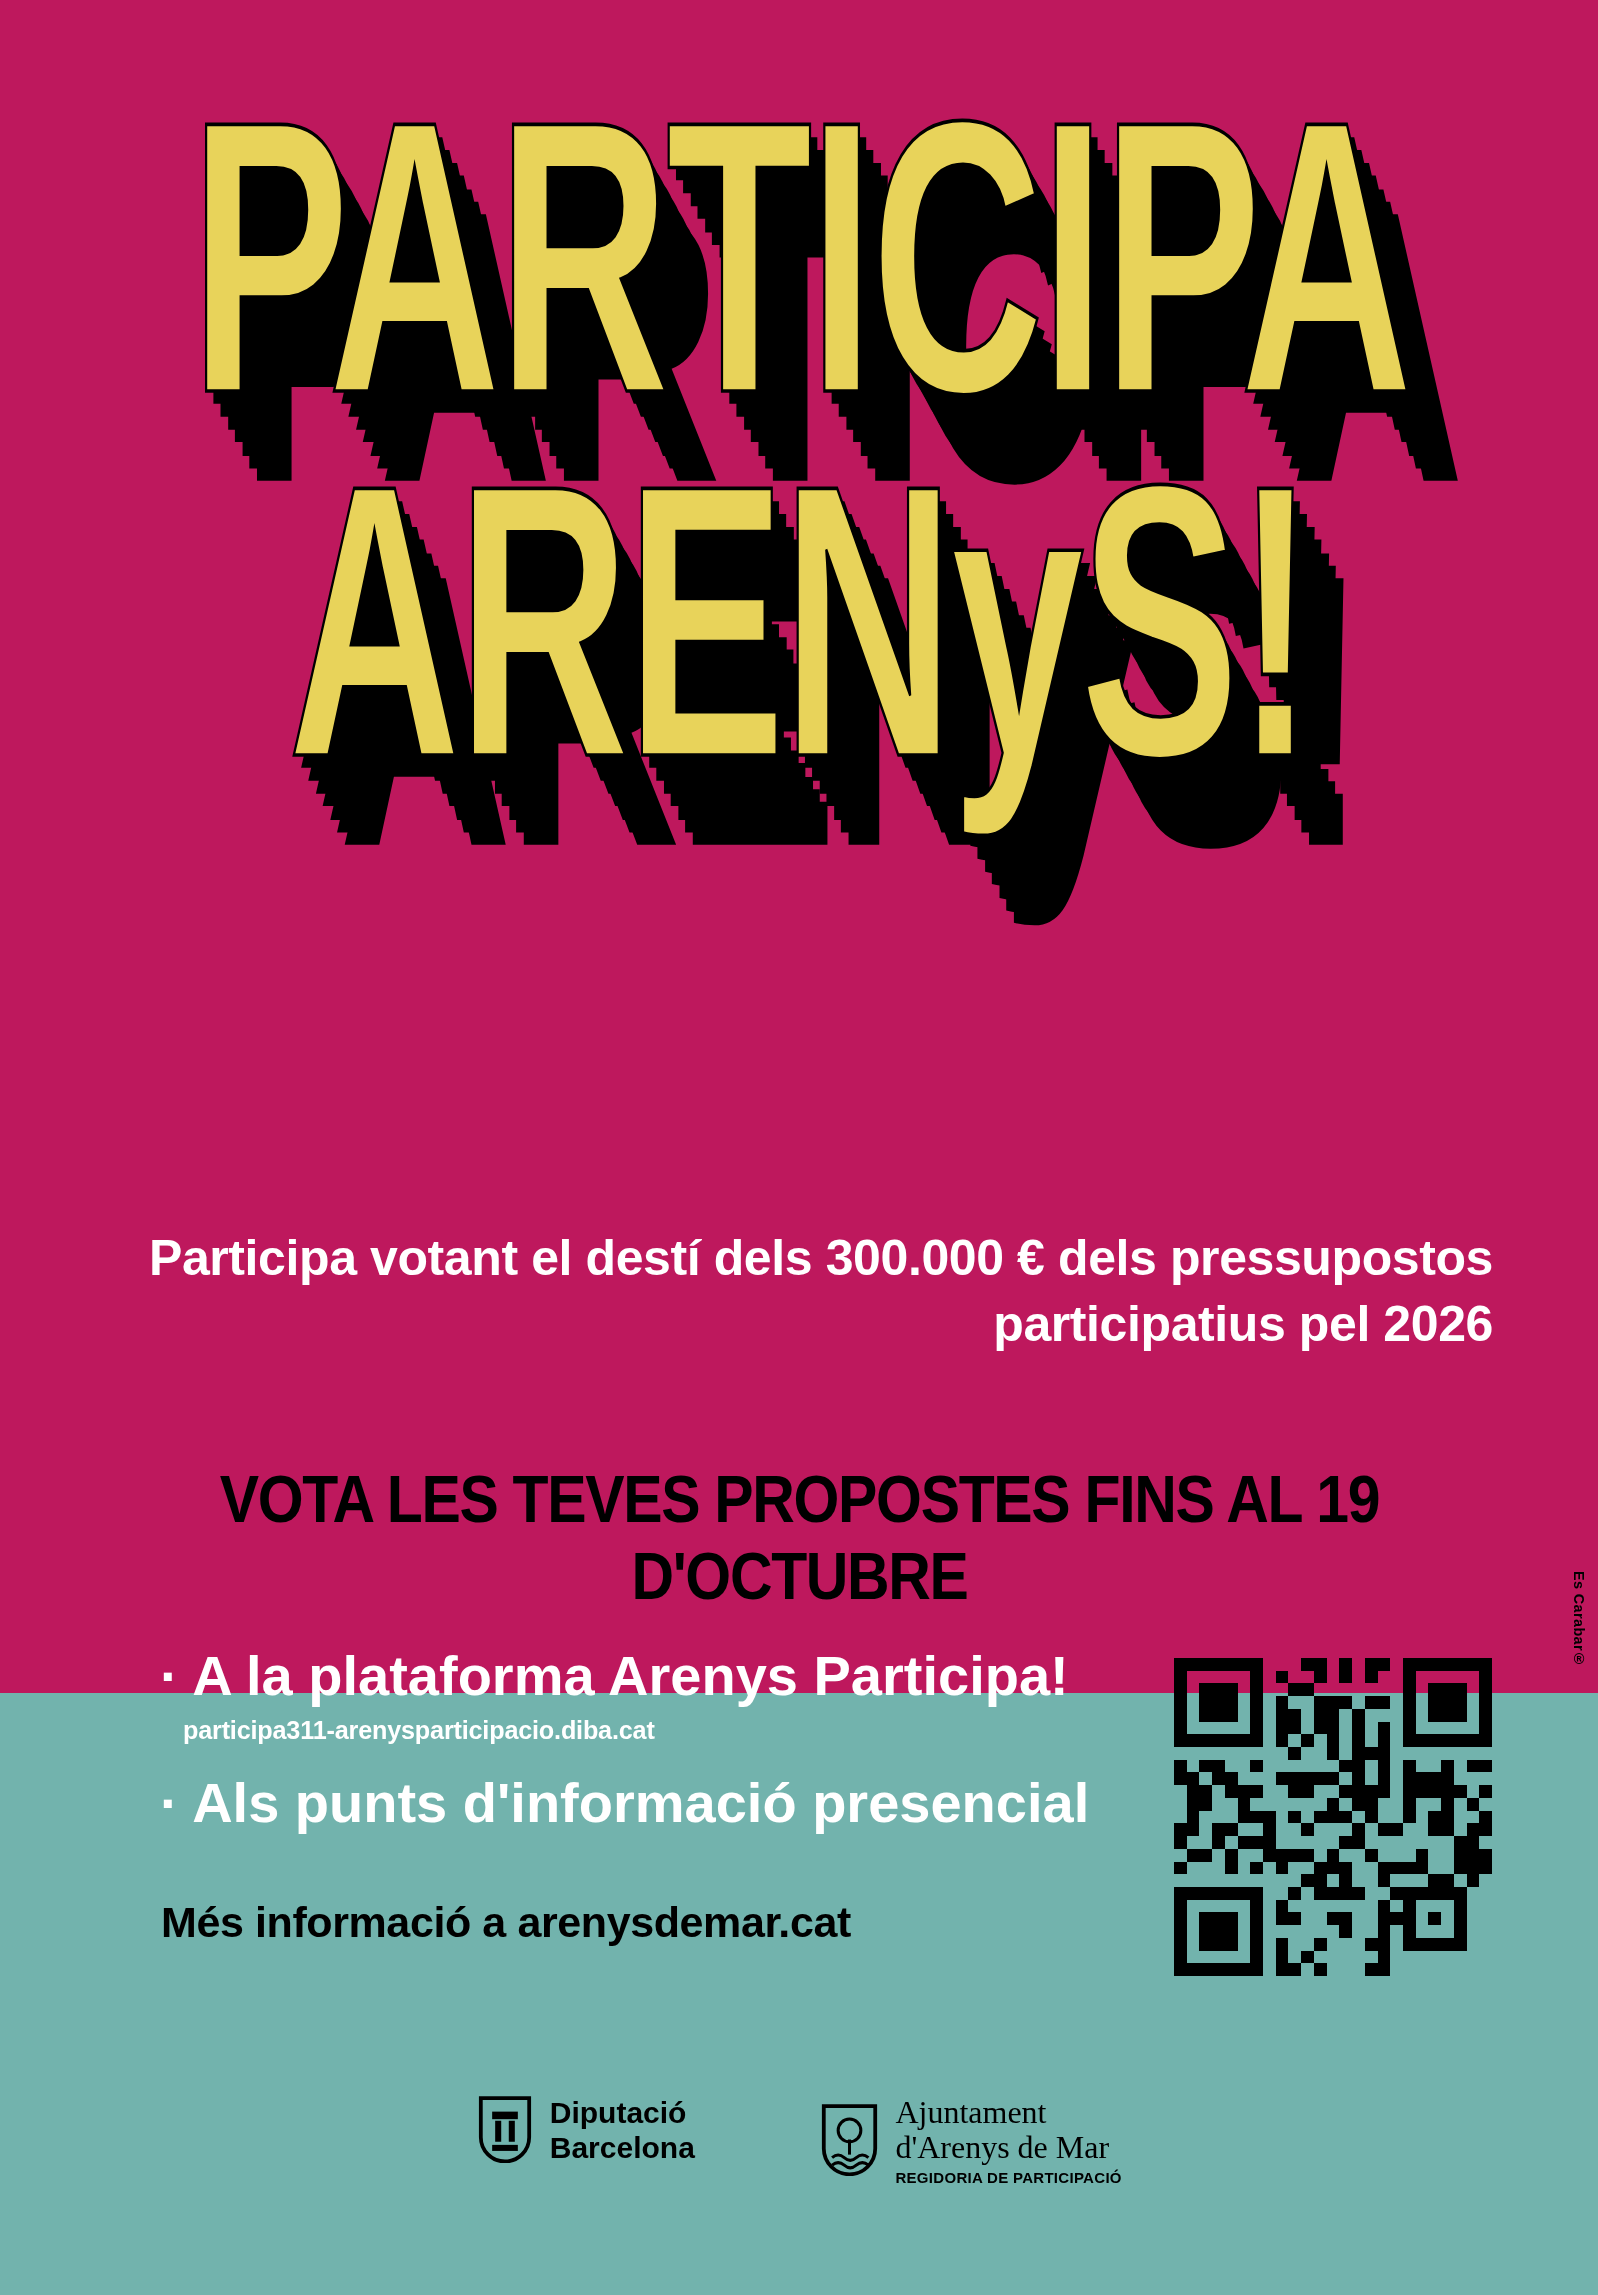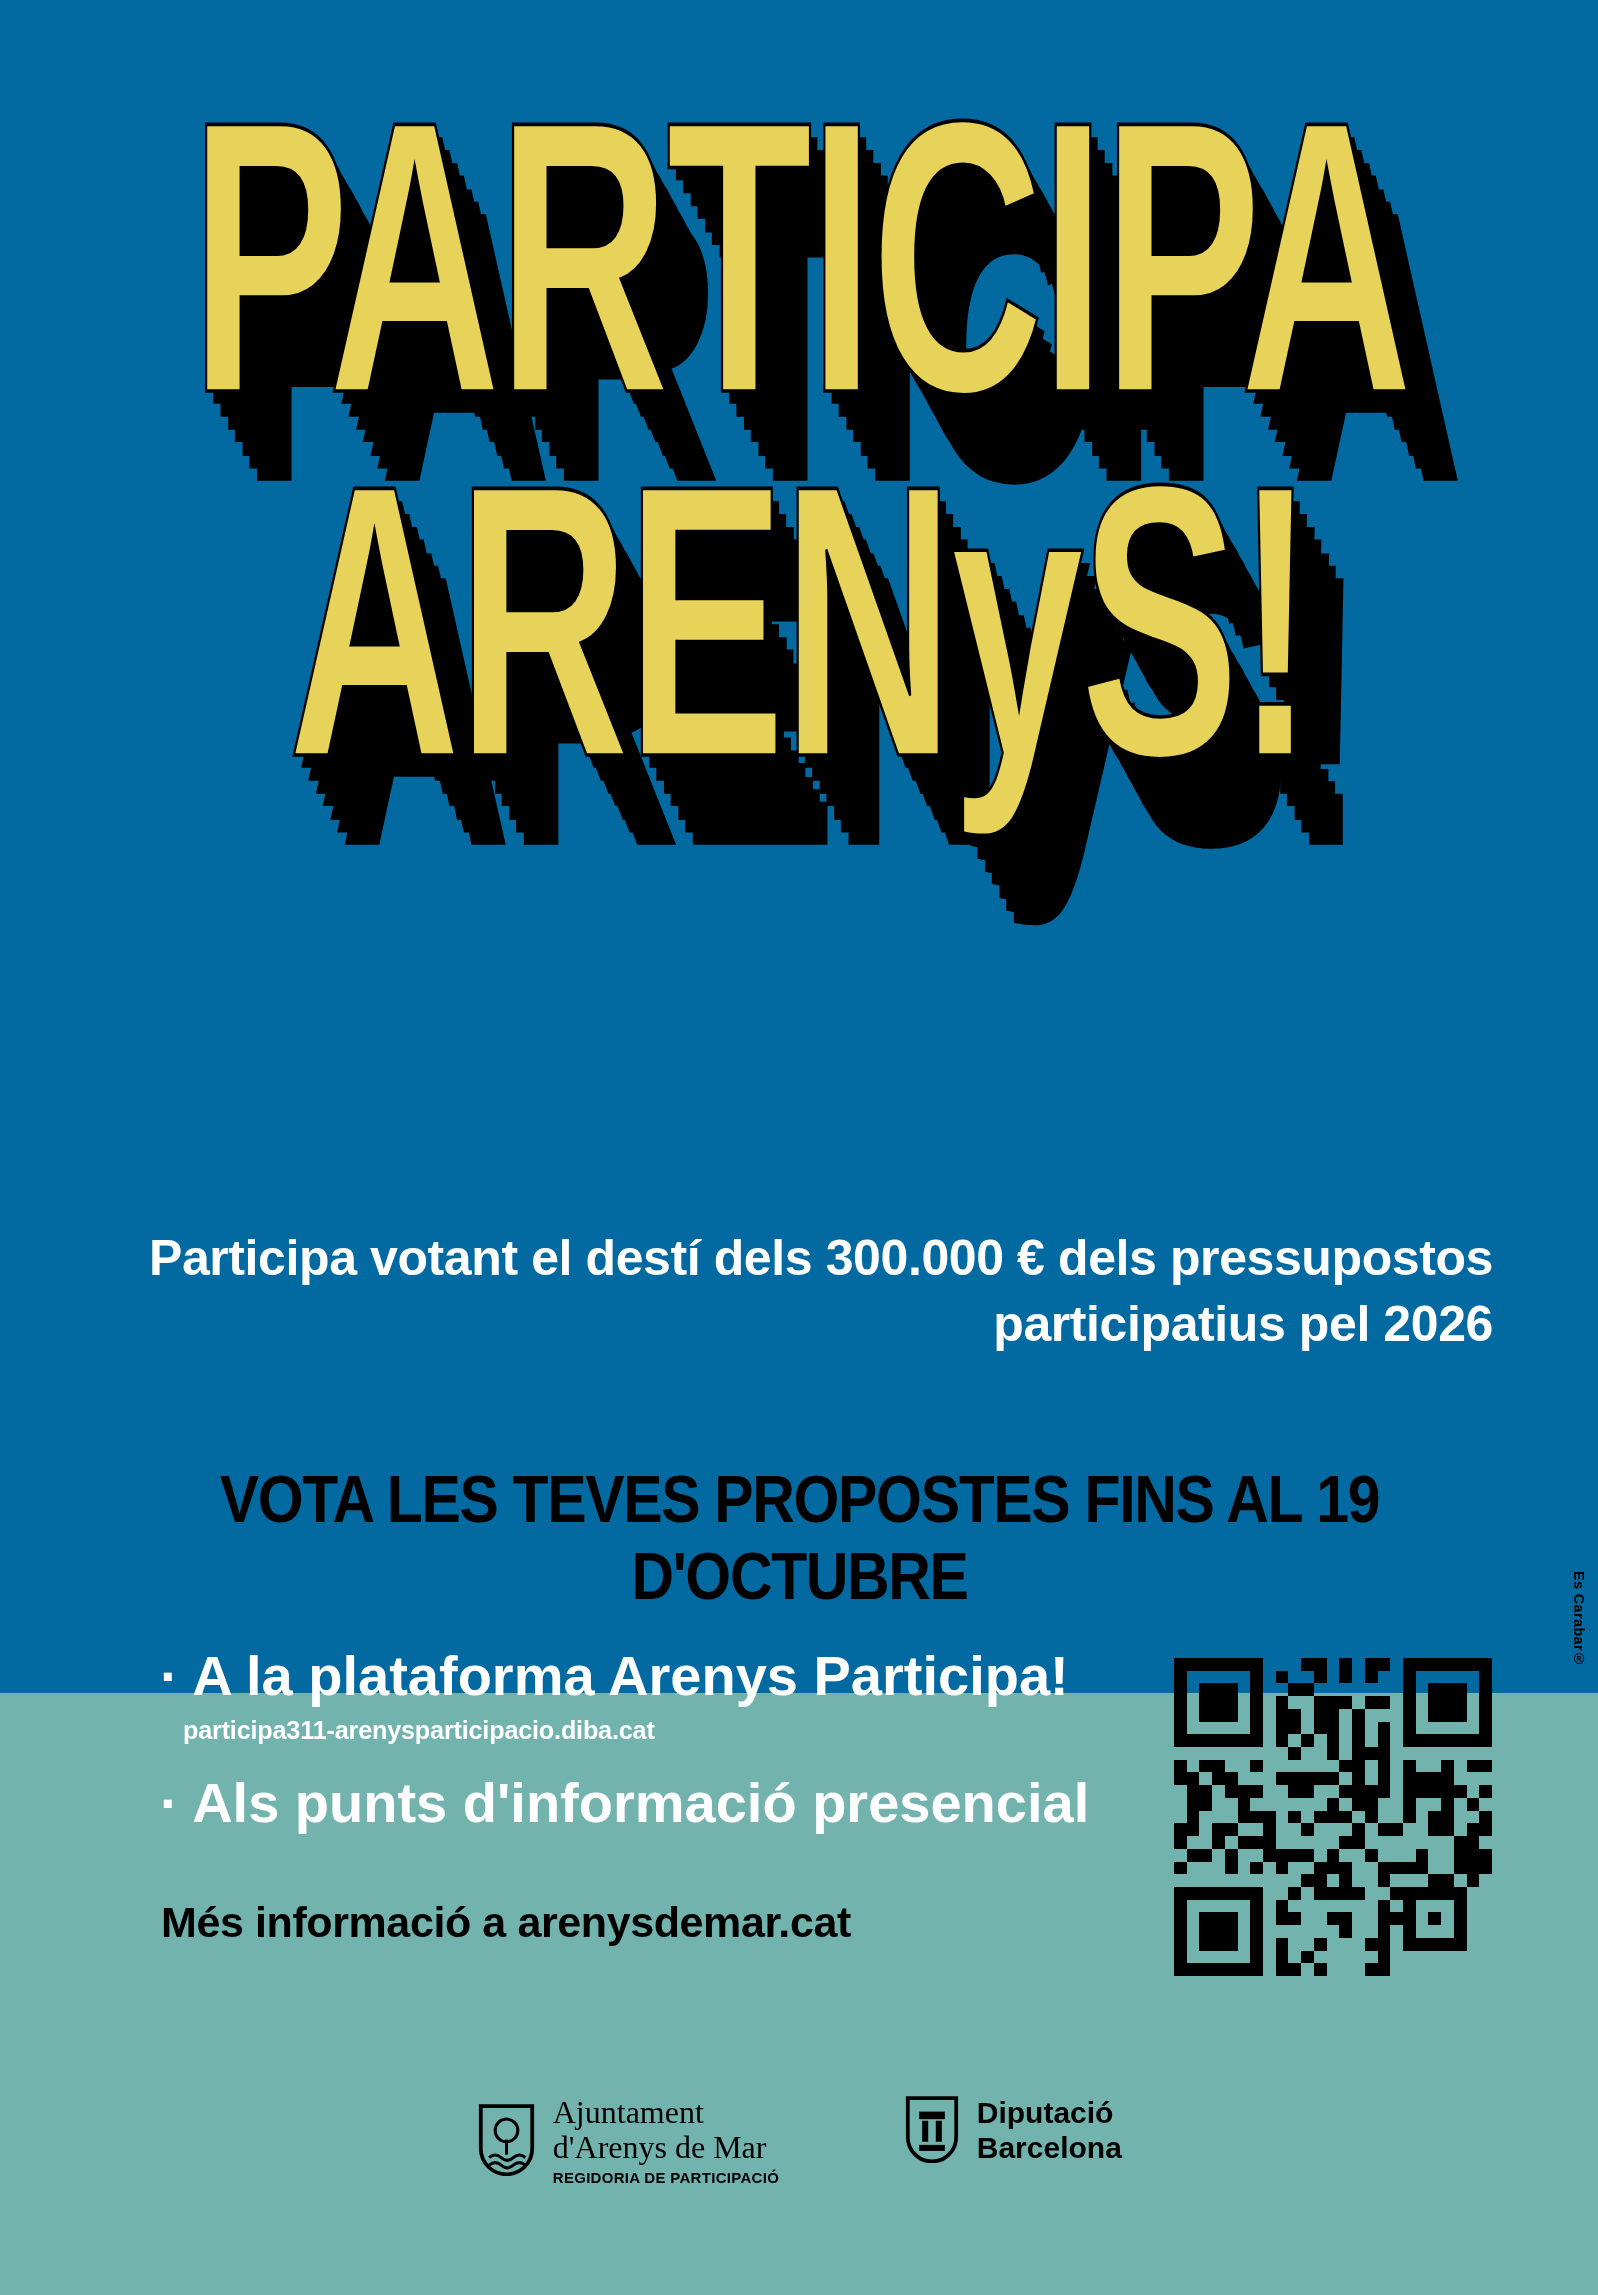--- a/index.html
+++ b/index.html
@@ -12,21 +12,21 @@
     background: #72b3ad;
     font-family: "Liberation Sans", sans-serif;
     overflow: hidden;
     position: relative;
   }
 
   .poster {
     position: relative;
     width: 1599px;
     height: 1693px;
-    background: #0369a1;
+    background: #be185d;
     box-sizing: border-box;
   }
 
   
   .headline-block {
     position: absolute;
     left: 0;
     top: 98px;
     width: 1599px;
     text-align: center;
@@ -845,51 +845,51 @@
         <i class="qr-off"></i>
         <i class="qr-off"></i>
         <i class="qr-off"></i>
         <i class="qr-off"></i>
         <i class="qr-off"></i>
         <i class="qr-off"></i>
       </div>
   </div>
 
   <div class="footer">
+
+    <div class="logo">
+      <span class="logo-mark">
+        <svg width="56" height="68" viewBox="0 0 74 90">
+          <path d="M5 4 h64 v52 a32 32 0 0 1 -32 32 a32 32 0 0 1 -32 -32 z" fill="none" stroke="#000" stroke-width="5"></path>
+          <path d="M20 22 h34 v10 h-34 z" fill="#000"></path>
+          <path d="M24 34 h8 v28 h-8 z M42 34 h8 v28 h-8 z" fill="#000"></path>
+          <path d="M20 66 h34 v8 h-34 z" fill="#000"></path>
+        </svg>
+      </span>
+      <span class="logo-diba-text">
+        <div>Diputació</div>
+        <div>Barcelona</div>
+      </span>
+    </div>
 
     <div class="logo">
       <span class="logo-mark">
         <svg width="59" height="73" viewBox="0 0 78 96">
           <path d="M5 4 h68 v56 a34 34 0 0 1 -34 34 a34 34 0 0 1 -34 -34 z" fill="none" stroke="#000" stroke-width="5"></path>
           <circle cx="39" cy="36" r="15" fill="none" stroke="#000" stroke-width="4"></circle>
           <path d="M39 48 v20" stroke="#000" stroke-width="4"></path>
           <path d="M16 72 q8 -7 16 0 q8 7 16 0 q8 -7 16 0" fill="none" stroke="#000" stroke-width="4"></path>
           <path d="M16 82 q8 -7 16 0 q8 7 16 0 q8 -7 16 0" fill="none" stroke="#000" stroke-width="4"></path>
         </svg>
       </span>
       <span>
         <div class="logo-text-main">Ajuntament</div>
         <div class="logo-text-main">d'Arenys de Mar</div>
         <div class="logo-text-sub">REGIDORIA DE PARTICIPACIÓ</div>
       </span>
     </div>
 
-    <div class="logo">
-      <span class="logo-mark">
-        <svg width="56" height="68" viewBox="0 0 74 90">
-          <path d="M5 4 h64 v52 a32 32 0 0 1 -32 32 a32 32 0 0 1 -32 -32 z" fill="none" stroke="#000" stroke-width="5"></path>
-          <path d="M20 22 h34 v10 h-34 z" fill="#000"></path>
-          <path d="M24 34 h8 v28 h-8 z M42 34 h8 v28 h-8 z" fill="#000"></path>
-          <path d="M20 66 h34 v8 h-34 z" fill="#000"></path>
-        </svg>
-      </span>
-      <span class="logo-diba-text">
-        <div>Diputació</div>
-        <div>Barcelona</div>
-      </span>
-    </div>
-
   </div>
 
   <div class="credit">Es Carabar®</div>
 
 </div>
 
 
 </body></html>

